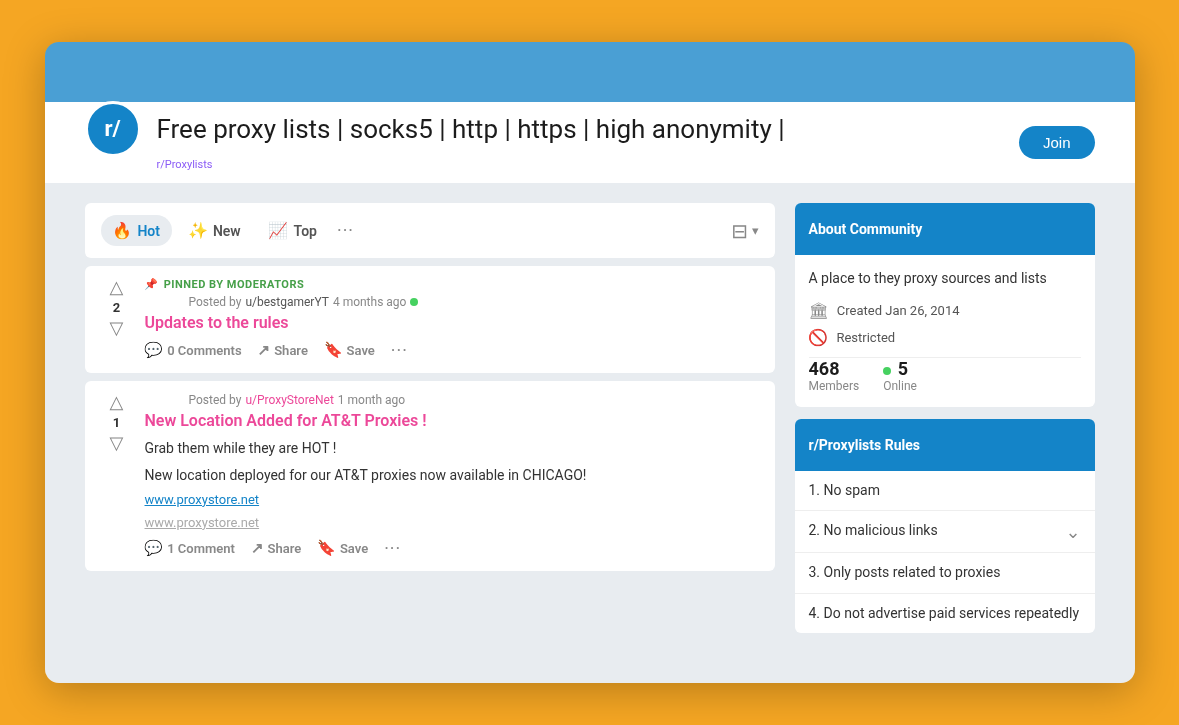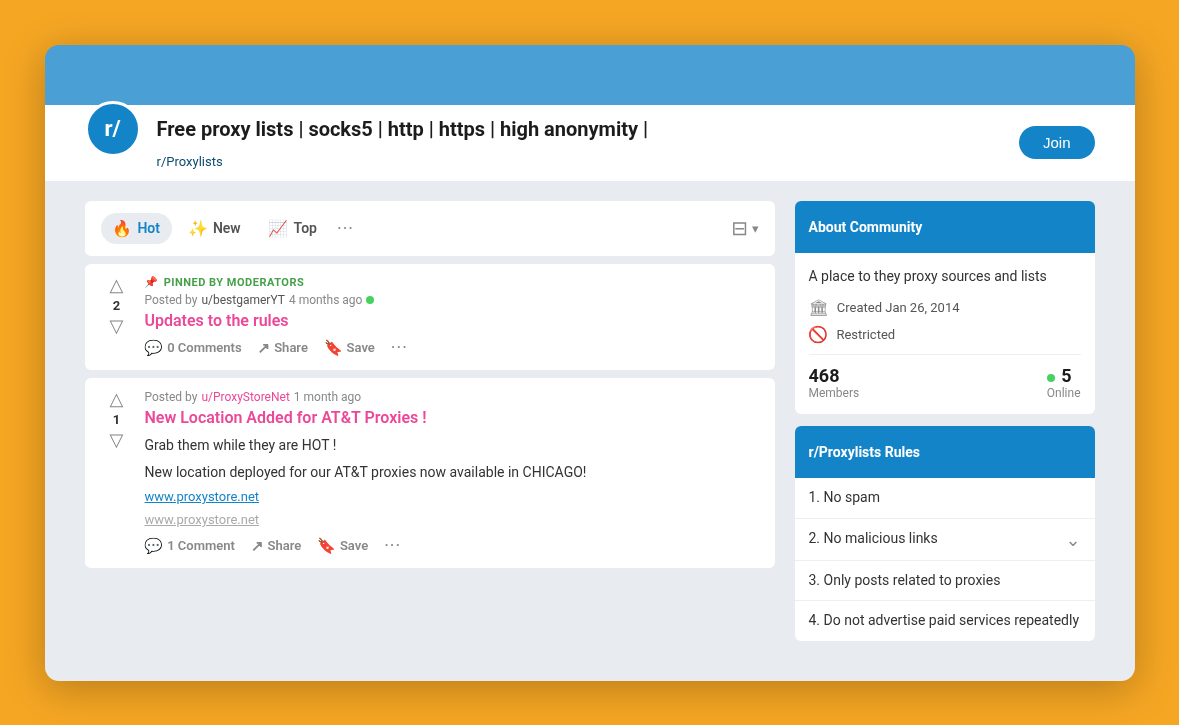--- a/index.html
+++ b/index.html
@@ -41,28 +41,28 @@
       font-size: 22px;
       font-weight: bold;
       flex-shrink: 0;
       border: 3px solid white;
       margin-top: -28px;
     }
     .subreddit-info {
       flex: 1;
     }
     .subreddit-title {
-      font-size: 20px;
-      font-weight: 700;
+      font-size: 26px;
+      font-weight: 400;
       color: #1c1c1c;
       line-height: 1.2;
     }
     .subreddit-name {
-      font-size: 13px;
-      color: #0c4a6e;
+      font-size: 11px;
+      color: #8b5cf6;
       margin-top: 13px;
     }
     .join-button {
       background: #1484C8;
       color: white;
       border: none;
       border-radius: 20px;
       padding: 8px 24px;
       font-size: 15px;
       font-weight: 400;
@@ -154,20 +154,21 @@
     .post-body {
       flex: 1;
     }
     .post-meta {
       font-size: 12px;
       color: #888;
       margin-bottom: 4px;
       display: flex;
       align-items: center;
       gap: 4px;
+      margin-left: 44px;
     }
     .post-meta .online-dot {
       width: 8px;
       height: 8px;
       border-radius: 50%;
       background: #46d160;
       display: inline-block;
     }
     .pinned-label {
       display: flex;
@@ -264,23 +265,21 @@
       margin-bottom: 8px;
     }
     .meta-icon {
       font-size: 16px;
       color: #888;
     }
     .stats-row {
       display: flex;
       gap: 24px;
       margin-top: 10px;
-      padding-top: 10px;
       border-top: 1px solid #eee;
-      justify-content: space-between;
     }
     .stat-item {
       display: flex;
       flex-direction: column;
     }
     .stat-number {
       font-size: 18px;
       font-weight: 700;
       color: #1c1c1c;
     }

